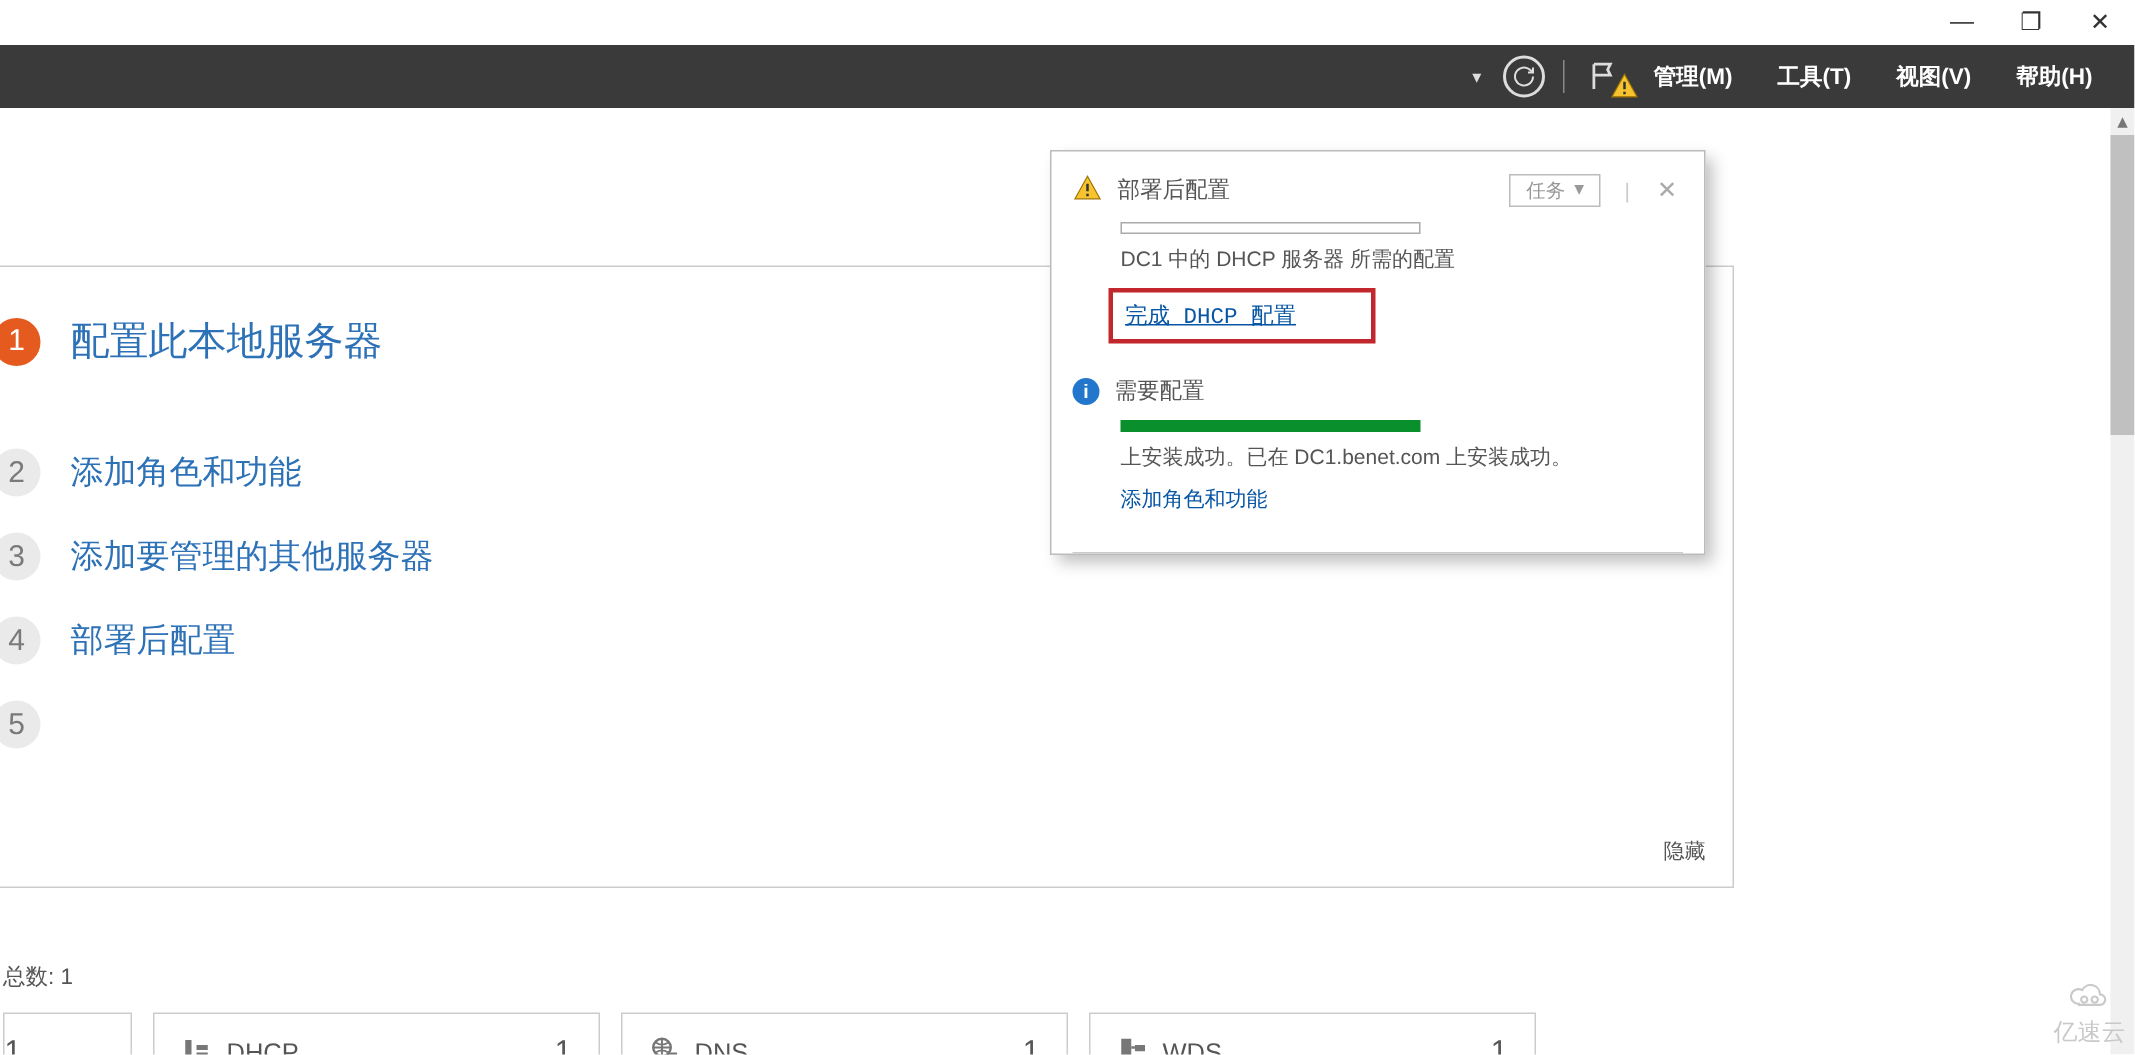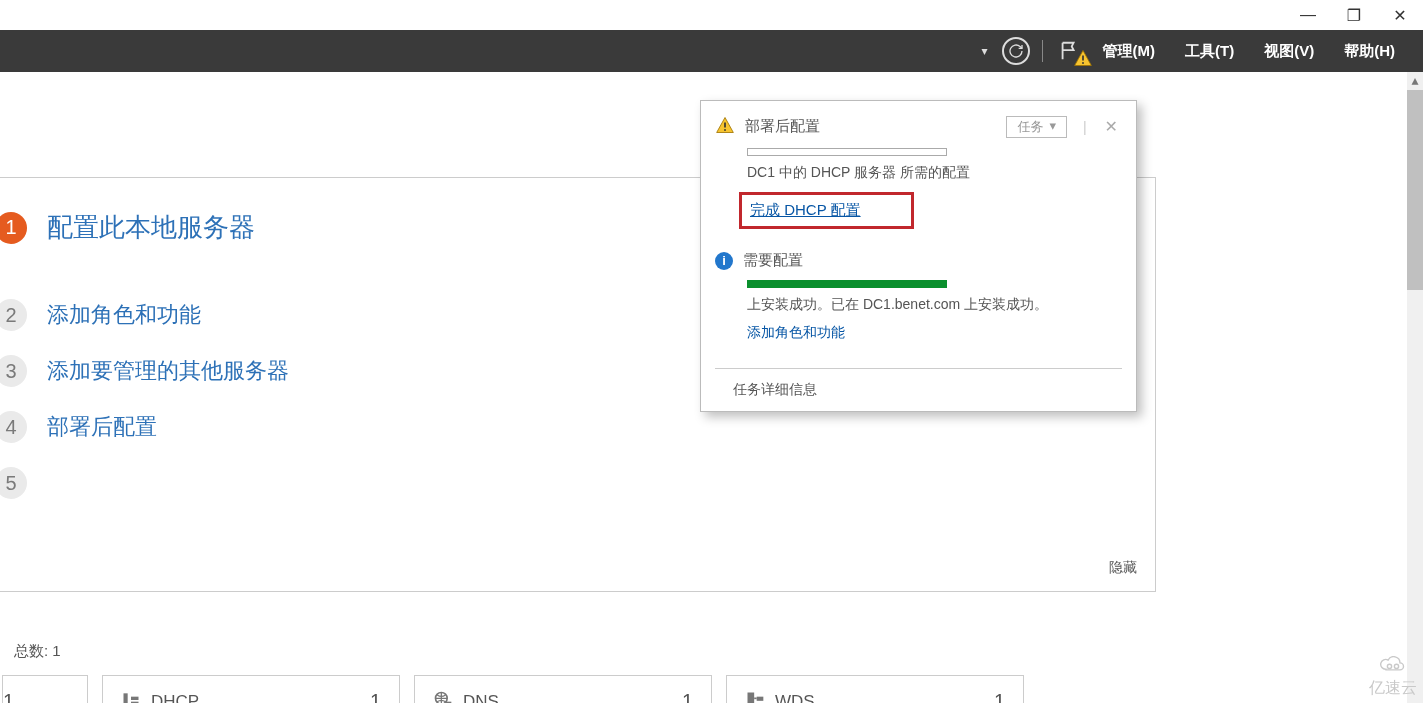--- a/index.html
+++ b/index.html
@@ -91,21 +91,21 @@
   .badge.active { background:#e55b1f; color:#fff; }
   .step-text { font-size: 22px; color:#2d71b7; cursor:pointer; }
   .step-text.primary { font-size: 26px; }
   .hide-link {
     position:absolute; right:18px; bottom:14px;
     color:#555; font-size:14px; cursor:pointer;text-align:center;
   }
   .roles-row {
     position:absolute; left:0; top:570px; width:1160px;
   }
-  .total-row { color:#555; font-size:15px; margin-bottom:14px; padding-left:14px;}
+  .total-row { color:#555; font-size:15px; margin-bottom:14px; padding-left:2px;}
   .tiles { display:flex; gap:14px; padding-left:2px;}
   .tile {
     border:1px solid #ccc;
     width:298px;
     padding:14px 18px 2px;
   }
   .tile.first { width:86px; padding-left:0; padding-right:18px; text-align:right;}
   .tile-head { display:flex; align-items:center; gap:10px; margin-bottom:14px; }
   .tile-title { font-size:17px; color:#555; flex:1;}
   .tile-count { font-size:20px; color:#555; }
@@ -132,21 +132,21 @@
   .notify-close { color:#aaa; font-size:16px; margin-left:8px; cursor:pointer;}
   .progress-outline {
     margin:10px 0 8px 32px; width:200px; height:8px; border:1px solid #aaa;
   }
   .progress-green {
     margin:10px 0 8px 32px; width:200px; height:8px; background:#0a8f2d;
   }
   .notify-msg { margin-left:32px; color:#555; font-size:14px; }
   .link-highlight {
     display:inline-block; margin:14px 0 2px 32px;
-    color:#0756a5; text-decoration:underline; font-size:15px; cursor:pointer;
+    color:#0756a5; text-decoration:underline; font-size:15px; cursor:pointer;font-family:Liberation Mono, monospace;
   }
   .red-box { border:3px solid #c1272d; padding:6px 50px 6px 8px; margin:10px 0 2px 24px; display:inline-block;}
   .link-plain { display:inline-block; margin:10px 0 2px 32px; color:#0756a5; font-size:14px; cursor:pointer;}
   .notify-divider { border-top:1px solid #ccc; margin:10px 14px 0;}
   .detail-link { padding:12px 0 12px 32px; color:#555; font-size:14px; cursor:pointer;}
   .info-icon {
     width:18px; height:18px; border-radius:50%; background:#2277cc;
     color:#fff; display:flex; align-items:center; justify-content:center;
     font-weight:bold; font-size:13px;
   }
@@ -299,21 +299,20 @@
     <div class="notify-sec" style="padding-top:6px;">
       <div class="notify-head">
         <span class="info-icon">i</span>
         <span class="notify-title">需要配置</span>
       </div>
       <div class="progress-green"></div>
       <div class="notify-msg">上安装成功。已在 DC1.benet.com 上安装成功。</div>
       <span class="link-plain">添加角色和功能</span>
     </div>
     <div class="notify-divider"></div>
-    <div class="detail-link">任务详细信息</div>
   </div>
 
   <div class="scrollbar">
     <div style="text-align:center;color:#777;">▴</div>
     <div class="scroll-thumb"></div>
   </div>
 </div>
 
 <div class="watermark">
   <svg width="28" height="18" viewBox="0 0 40 24" fill="none" stroke="#c9c9c9" stroke-width="2">

